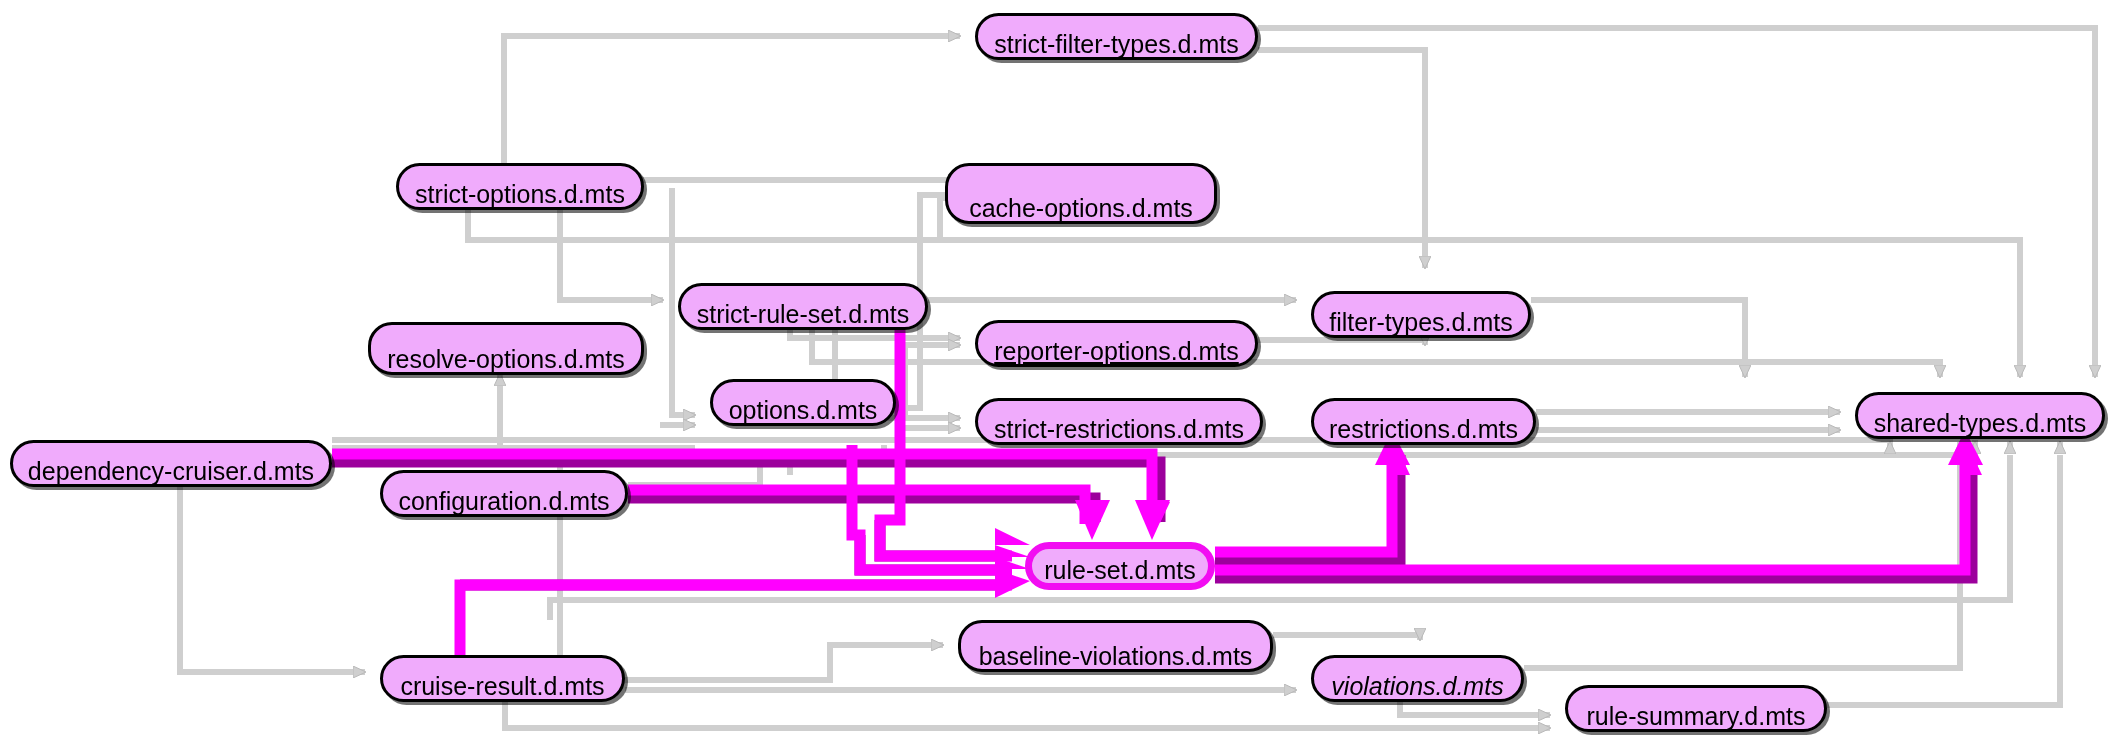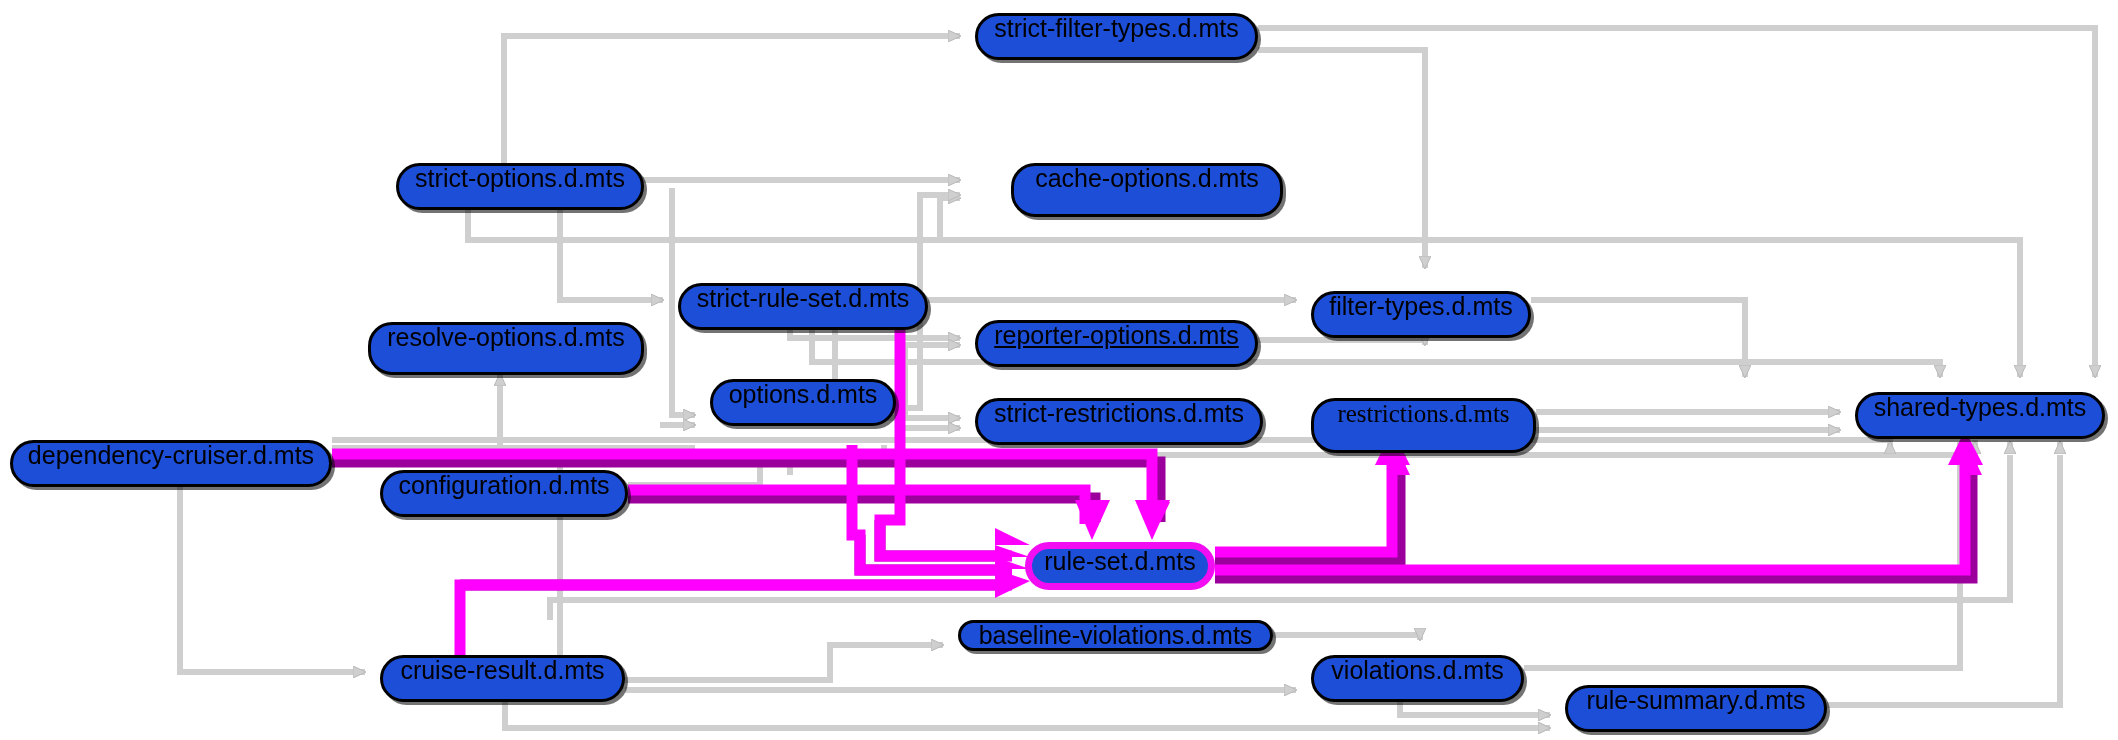--- a/index.html
+++ b/index.html
@@ -1,22 +1,22 @@
 <!DOCTYPE html>
 <html><head>
 <meta charset="utf-8">
 <style>
   html,body{margin:0;padding:0;background:#ffffff;}
   body{width:2118px;height:740px;overflow:hidden;
        font-family:"Liberation Sans","DejaVu Sans",sans-serif;}
   #graph{position:relative;width:2118px;height:740px;background:#fff;}
   #wires{position:absolute;left:0;top:0;width:2118px;height:740px;}
   .node{position:absolute;box-sizing:border-box;
-        display:flex;align-items:flex-start;justify-content:center;
-        background:#1d4ed8;border:3px solid #000;border-radius:24px;
+        display:flex;align-items:flex-end;justify-content:center;
+        background:#f0abfc;border:3px solid #000;border-radius:24px;
         color:#000;font-size:25px;line-height:1;white-space:nowrap;
         box-shadow:3px 3px 0 rgba(0,0,0,0.55);}
   .node.hl{border-color:#f20df2;border-width:7px;box-shadow:none;border-radius:26px;}
   .node .lbl{pointer-events:none;}
 </style>
 </head>
 <body>
 
 <div id="graph">
   <svg id="wires" viewBox="0 0 2118 740" xmlns="http://www.w3.org/2000/svg">
@@ -105,62 +105,62 @@
     </g>
   </svg>
 
   <div id="nodes">
       <div class="node" style="left: 975px; top: 13px; width: 283px; height: 47px;">
         <span class="lbl">strict-filter-types.d.mts</span>
       </div>
       <div class="node" style="left: 396px; top: 163px; width: 248px; height: 47px;">
         <span class="lbl">strict-options.d.mts</span>
       </div>
-      <div class="node" style="left: 1011px; top: 163px; width: 272px; height: 54px;">
+      <div class="node" style="left: 945px; top: 163px; width: 272px; height: 61px;">
         <span class="lbl">cache-options.d.mts</span>
       </div>
       <div class="node" style="left: 678px; top: 283px; width: 250px; height: 47px;">
         <span class="lbl">strict-rule-set.d.mts</span>
       </div>
       <div class="node" style="left: 1311px; top: 291px; width: 220px; height: 47px;">
         <span class="lbl">filter-types.d.mts</span>
       </div>
       <div class="node" style="left: 368px; top: 322px; width: 276px; height: 53px;">
         <span class="lbl">resolve-options.d.mts</span>
       </div>
       <div class="node" style="left: 975px; top: 320px; width: 283px; height: 47px; text-decoration: underline;">
         <span class="lbl">reporter-options.d.mts</span>
       </div>
       <div class="node" style="left: 710px; top: 379px; width: 186px; height: 47px;">
         <span class="lbl">options.d.mts</span>
       </div>
       <div class="node" style="left: 975px; top: 398px; width: 288px; height: 47px;">
         <span class="lbl">strict-restrictions.d.mts</span>
       </div>
-      <div class="node" style="left: 1311px; top: 398px; width: 225px; height: 55px; font-family: Liberation Serif, serif;">
+      <div class="node" style="left: 1311px; top: 398px; width: 225px; height: 47px;">
         <span class="lbl">restrictions.d.mts</span>
       </div>
       <div class="node" style="left: 1855px; top: 392px; width: 250px; height: 47px;">
         <span class="lbl">shared-types.d.mts</span>
       </div>
       <div class="node" style="left: 10px; top: 440px; width: 322px; height: 47px;">
         <span class="lbl">dependency-cruiser.d.mts</span>
       </div>
       <div class="node" style="left: 380px; top: 470px; width: 248px; height: 47px;">
         <span class="lbl">configuration.d.mts</span>
       </div>
       <div class="node hl" style="left: 1025px; top: 542px; width: 190px; height: 48px;">
         <span class="lbl">rule-set.d.mts</span>
       </div>
-      <div class="node" style="left: 958px; top: 620px; width: 315px; height: 31px;">
+      <div class="node" style="left: 958px; top: 620px; width: 315px; height: 52px;">
         <span class="lbl">baseline-violations.d.mts</span>
       </div>
       <div class="node" style="left: 380px; top: 655px; width: 245px; height: 47px;">
         <span class="lbl">cruise-result.d.mts</span>
       </div>
-      <div class="node" style="left: 1311px; top: 655px; width: 213px; height: 47px;">
+      <div class="node" style="left: 1311px; top: 655px; width: 213px; height: 47px; font-style: italic;">
         <span class="lbl">violations.d.mts</span>
       </div>
       <div class="node" style="left: 1565px; top: 685px; width: 262px; height: 47px;">
         <span class="lbl">rule-summary.d.mts</span>
       </div>
     </div>
 </div>
 
 </body></html>

